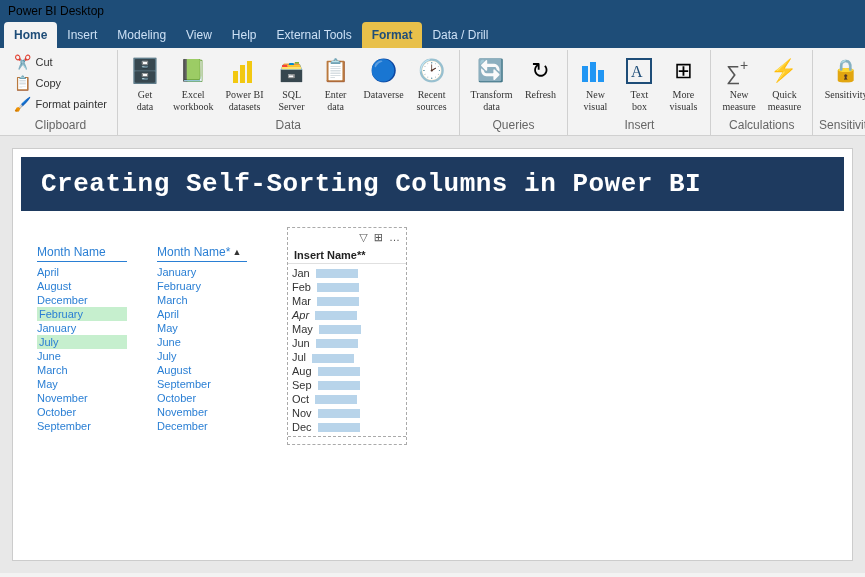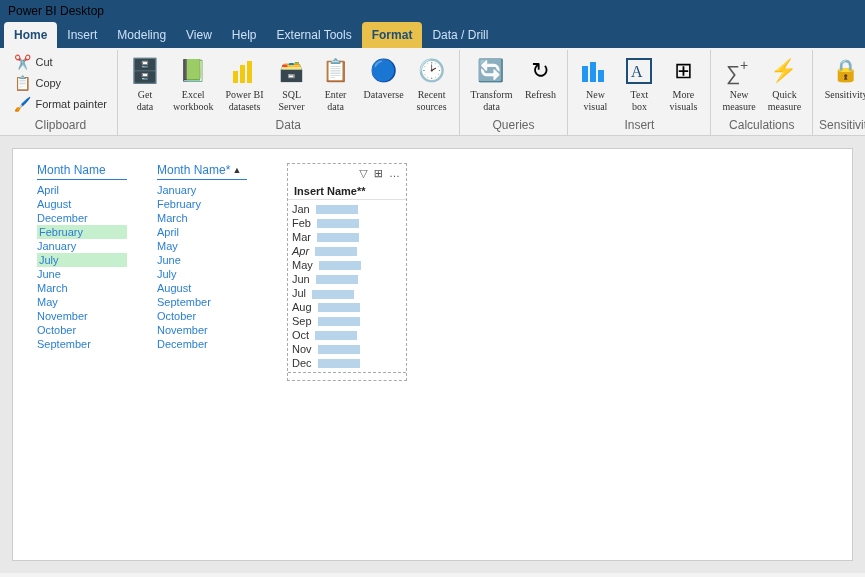--- a/index.html
+++ b/index.html
@@ -23,21 +23,21 @@
     .ribbon-item .icon { width: 32px; height: 32px; display: flex; align-items: center; justify-content: center; font-size: 22px; }
     .ribbon-item .label { font-size: 10px; color: #333; text-align: center; line-height: 1.2; margin-top: 2px; max-width: 52px; font-family: Liberation Serif, serif; }
     .ribbon-item-small { display: flex; flex-direction: row; align-items: center; padding: 2px 4px; cursor: pointer; border-radius: 3px; gap: 4px; }
     .ribbon-item-small .icon-sm { font-size: 14px; }
     .ribbon-item-small .label-sm { font-size: 11px; color: #333; }
 
     
     .content-area { background: white; display: flex; flex-direction: column; height: calc(577px - 22px - 26px - 90px); overflow: hidden; }
 
     
-    .column-table { display: flex; flex-direction: column; min-width: 100px; }
+    .column-table { display: flex; flex-direction: column; min-width: 100px; margin-top: 18px; }
     .slicer-item { font-size: 11px; color: #333; padding: 1px 0; display: flex; align-items: center; gap: 6px; }
 
     
     ::-webkit-scrollbar { width: 6px; }
     ::-webkit-scrollbar-track { background: #f0f0f0; }
     ::-webkit-scrollbar-thumb { background: #bbb; border-radius: 3px; }
 
     .canvas-wrapper { background: white; flex: 1; overflow: hidden; position: relative; padding: 8px; border: 1px solid #e0e0e0; margin: 4px; }
   </style>
 </head>
@@ -202,20 +202,23 @@
       </div>
     </div>
     <div class="ribbon-group-label">Sensitivity</div>
   </div>
 
 </div>
 
 <div class="content-area" style="height:calc(577px - 22px - 26px - 92px); background:#e8e8e8; display:flex; align-items:stretch; padding:8px;">
   <div class="canvas-wrapper" style="background:white; flex:1; overflow:hidden; position:relative; border:1px solid #ccc;">
 
+    <div style="background:#1e3a5f; padding:12px 20px; margin:0 0 10px 0;">
+      <span style="color:white; font-size:26px; font-weight:700; font-family:'Courier New',monospace; letter-spacing:0.5px;">Creating Self-Sorting Columns in Power BI</span>
+    </div>
 
     <div style="display:flex; gap:30px; padding:6px 16px; position:relative;">
 
       <div class="column-table" style="min-width:90px;">
         <div style="color:#2a7fd4; font-size:12px; font-weight:500; border-bottom:1.5px solid #2a7fd4; margin-bottom:3px; padding-bottom:2px;">Month Name</div>
         <div style="color:#2a7fd4; font-size:11px; padding:1px 0;">April</div>
         <div style="color:#2a7fd4; font-size:11px; padding:1px 0;">August</div>
         <div style="color:#2a7fd4; font-size:11px; padding:1px 0;">December</div>
         <div style="color:#2a7fd4; font-size:11px; padding:1px 0; background:#c6efce; padding-left:2px;">February</div>
         <div style="color:#2a7fd4; font-size:11px; padding:1px 0;">January</div>

